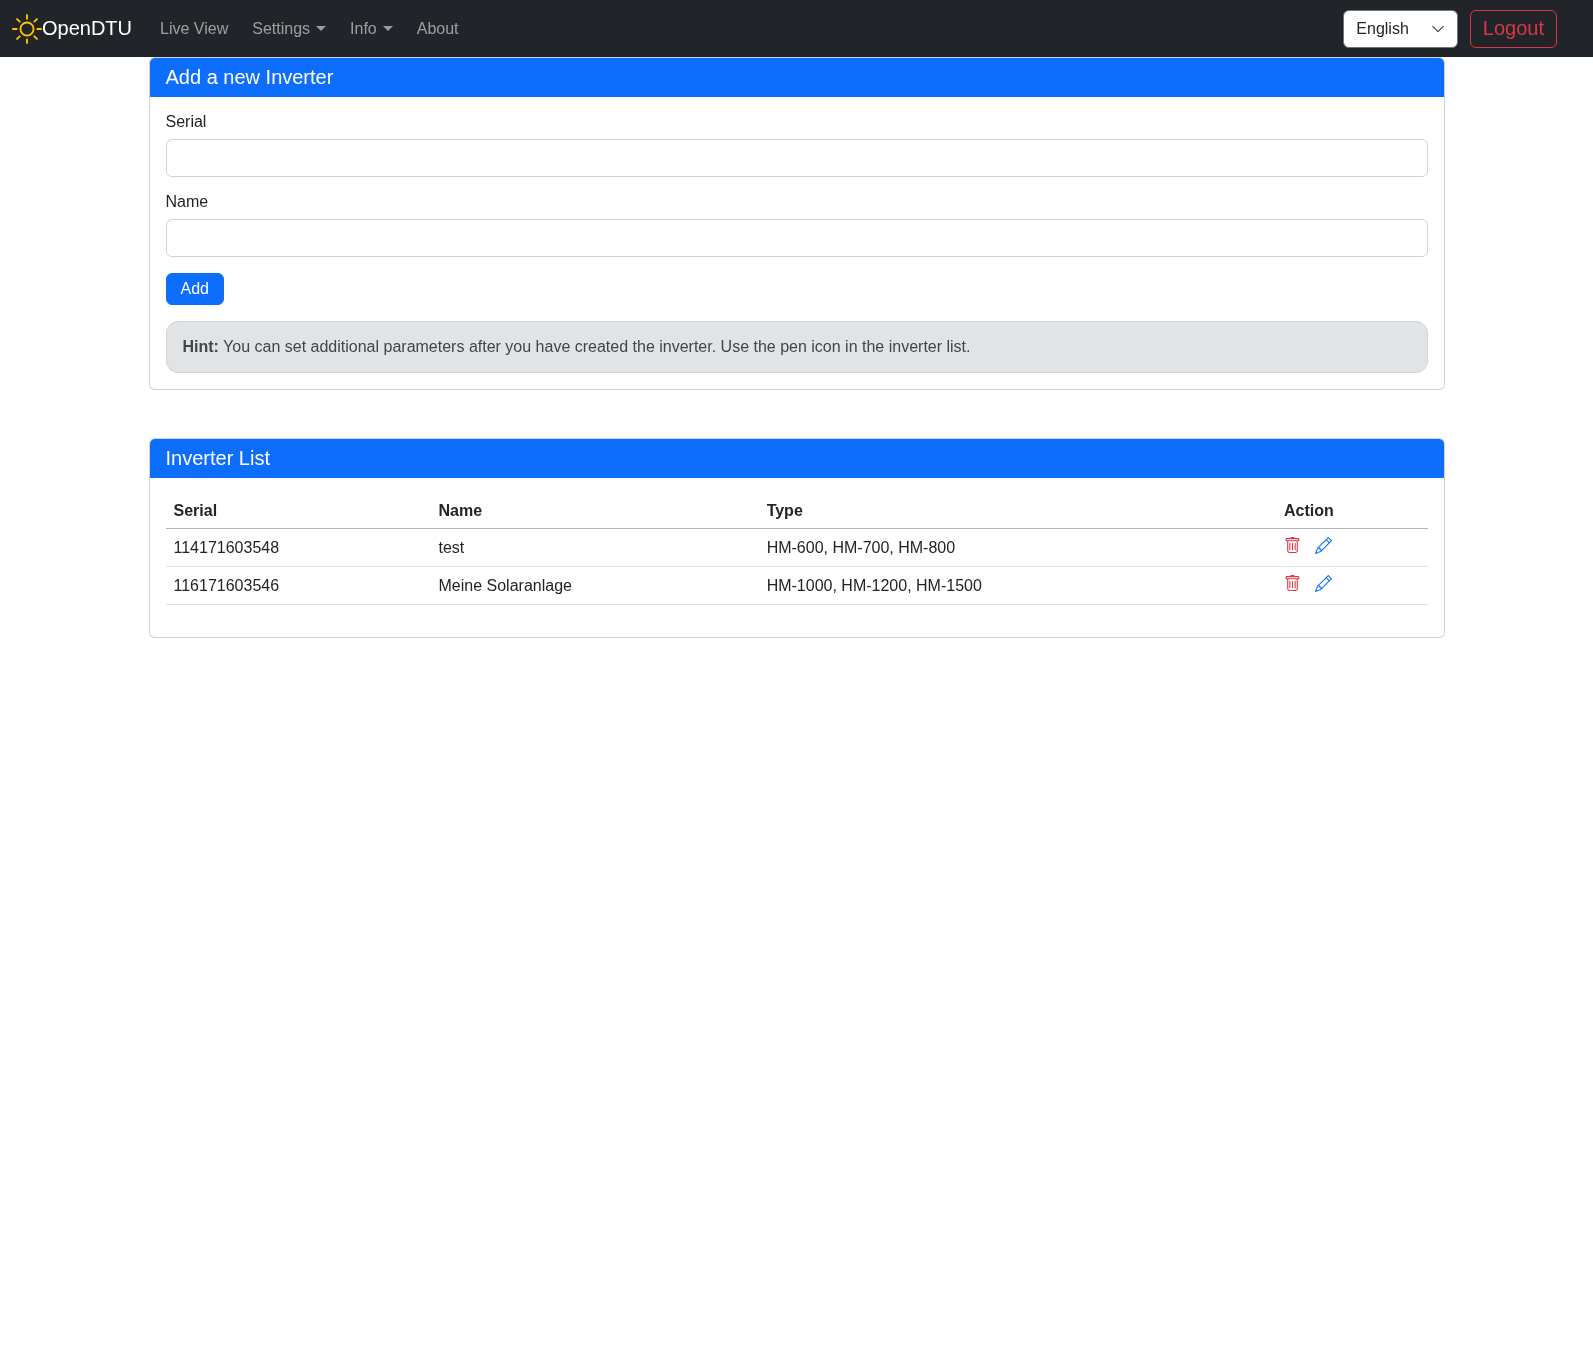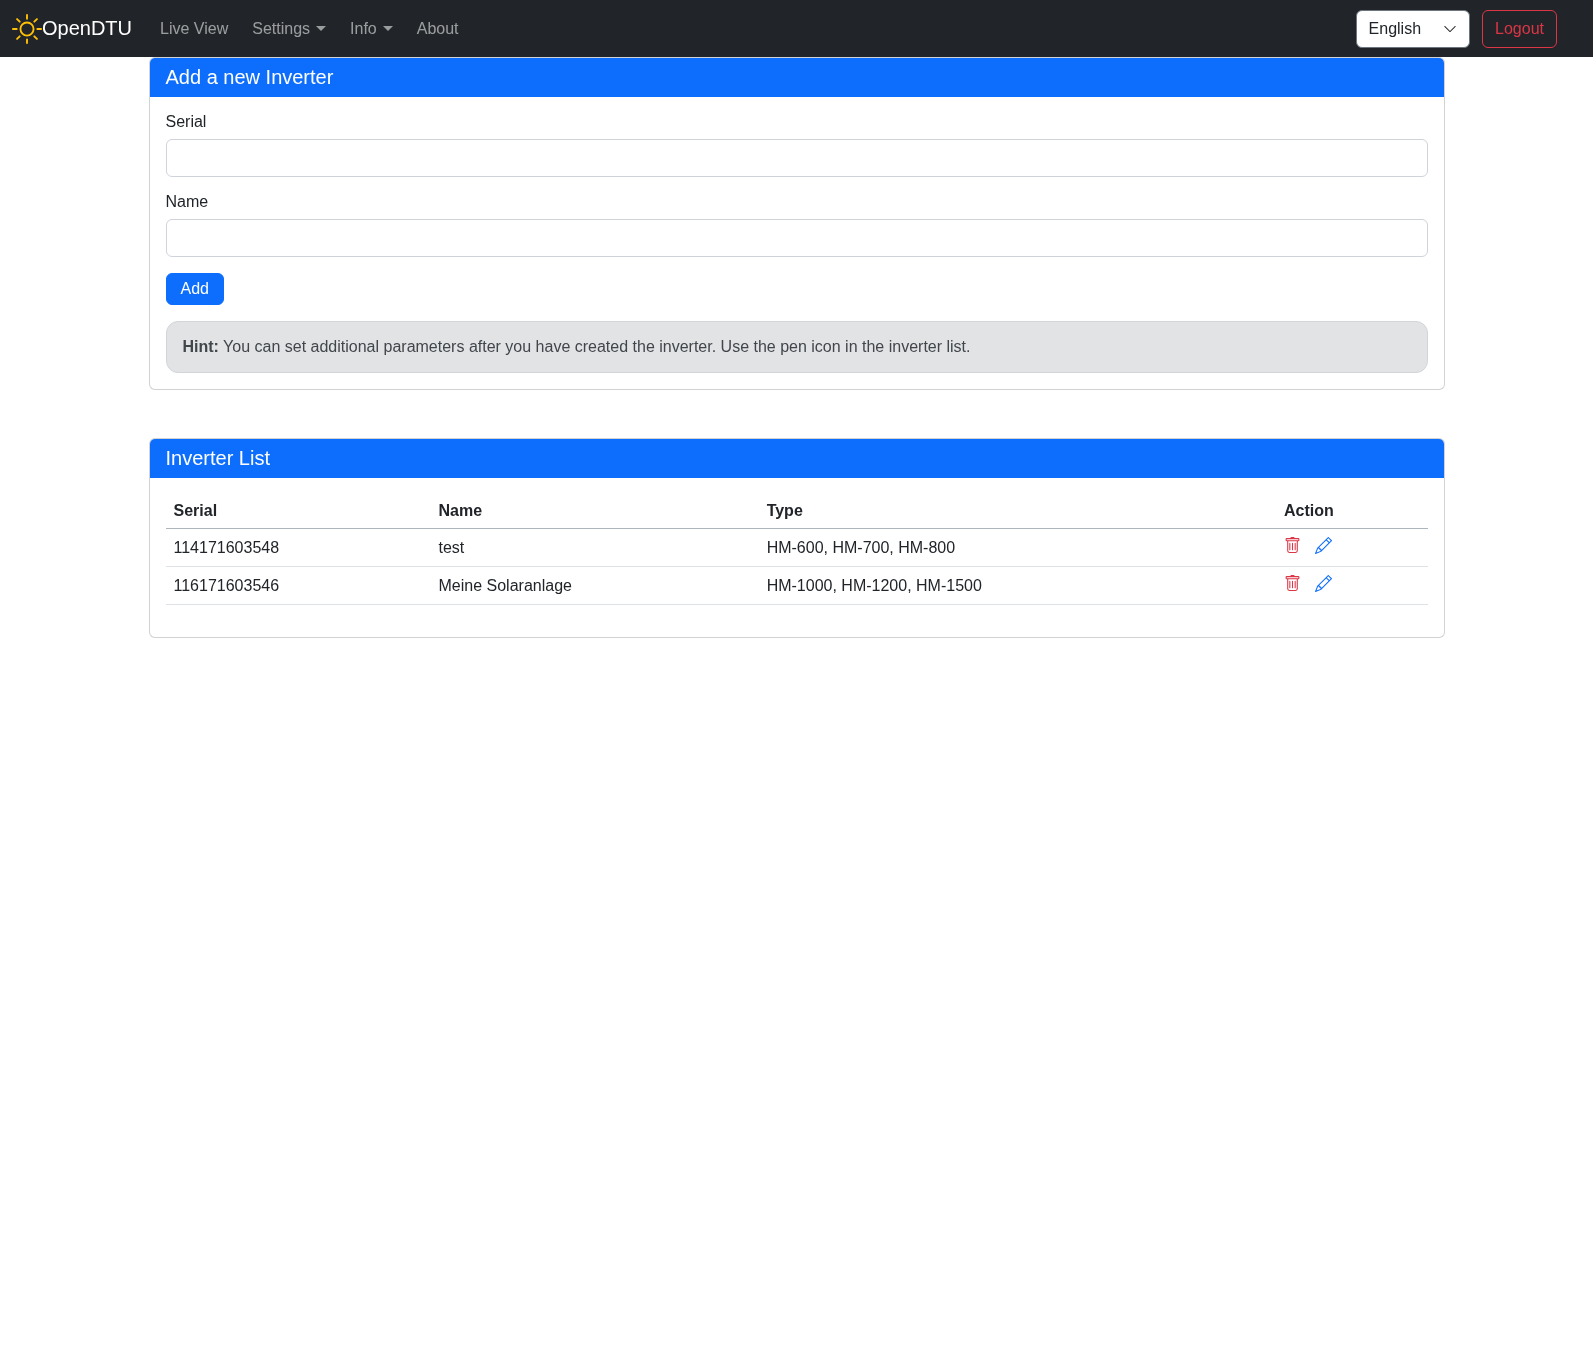--- a/index.html
+++ b/index.html
@@ -57,21 +57,21 @@
     display: flex; align-items: center;
     gap: 22px;
     cursor: pointer;
   }
   .logout-btn {
     margin-left: 12px;
     background: transparent;
     color: #dc3545;
     border: 1px solid #dc3545;
     border-radius: 6px;
-    font-size: 16px;
+    font-size: 20px;
     font-family: inherit;
     padding: 6px 12px;
     height: 38px;
     cursor: pointer;
   }
 
   
   .container {
     max-width: 1320px;
     margin: 0 auto;

